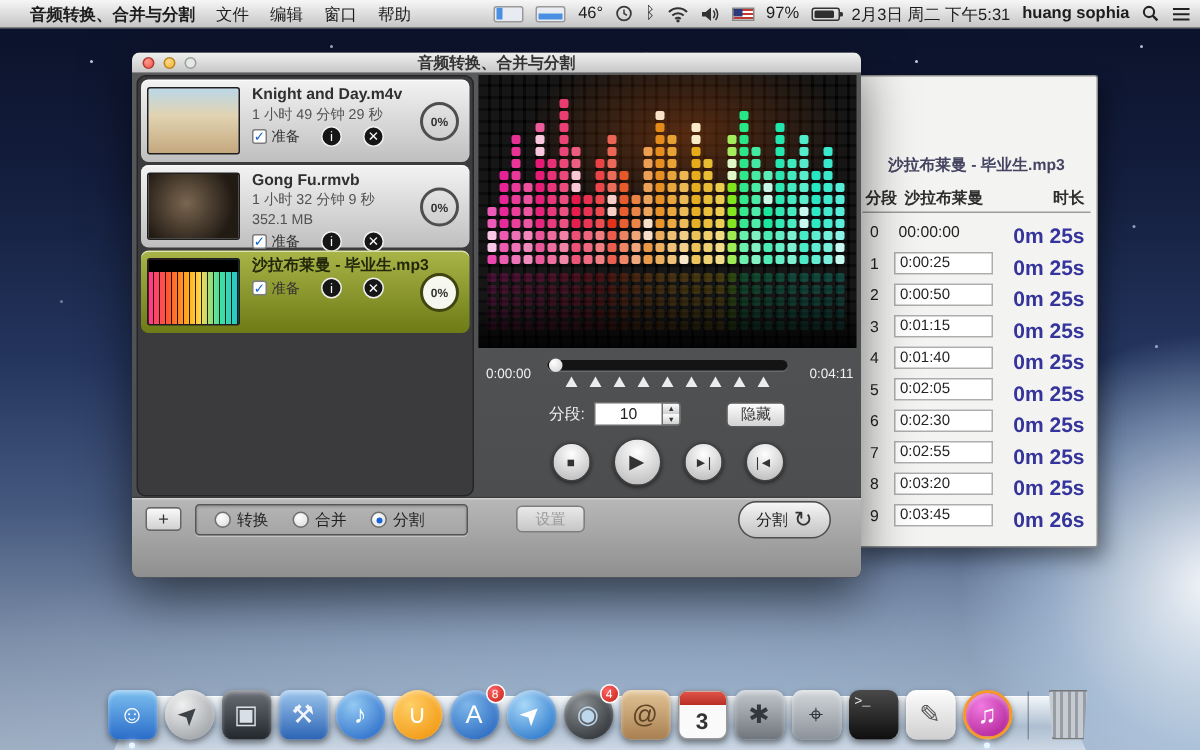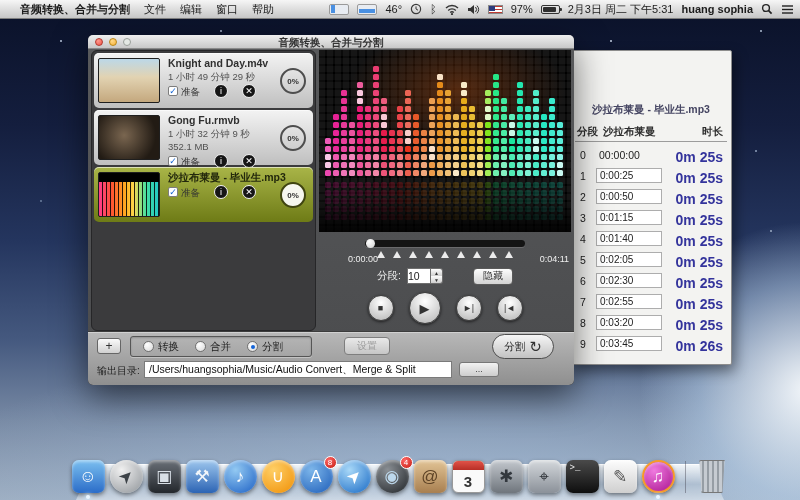--- a/index.html
+++ b/index.html
@@ -90,33 +90,33 @@
   
   .rightpane{position:absolute;left:231px;right:3px;top:1px;height:281px;}
   .viz{position:absolute;left:0;right:0;top:0;height:182px;background-color:#000;overflow:hidden;
     background-image:
       radial-gradient(ellipse 150px 85px at 55% 22%, rgba(140,62,16,.55), transparent 72%),
       repeating-linear-gradient(90deg, rgba(255,255,255,.05) 0 6px, transparent 6px 8px),
       repeating-linear-gradient(0deg, rgba(255,255,255,.04) 0 6px, transparent 6px 8px);}
   .vcell{position:absolute;width:6px;height:6px;border-radius:1.5px;}
   .vizfade{position:absolute;left:0;right:0;bottom:0;height:34px;background:linear-gradient(180deg,transparent,rgba(0,0,0,.85));}
   .timerow{position:absolute;left:0;right:0;top:187px;height:12px;}
-  .tlabel{position:absolute;font-size:9px;color:#f0f0f0;top:17px;margin-left:24px;}
+  .tlabel{position:absolute;font-size:9px;color:#f0f0f0;top:7px;}
   .tlabel.left{left:5px;}
   .tlabel.right{right:2px;}
   .track{position:absolute;left:46px;right:46px;top:3px;height:7px;background:#141414;border-radius:4px;
     box-shadow:0 1px 0 rgba(255,255,255,.15);}
   .knob{position:absolute;left:1px;top:-1px;width:9px;height:9px;border-radius:50%;background:radial-gradient(circle at 35% 30%,#fff,#cfcfcf);}
   .markers{position:absolute;left:46px;right:46px;top:201px;height:8px;}
   .mk{position:absolute;top:0;width:0;height:0;border-left:4px solid transparent;border-right:4px solid transparent;
     border-bottom:7px solid #ececec;transform:translateX(-50%);}
   .segctl{position:absolute;left:0;right:0;top:216px;height:20px;display:flex;align-items:center;justify-content:center;gap:6px;}
   .seglabel{font-size:10.5px;color:#f0f0f0;}
   .segfield{display:flex;align-items:stretch;height:16px;}
-  .segval{width:24px;background:#fff;border:1px solid #6e6e6e;font-size:10.5px;color:#222;line-height:14px;}
+  .segval{width:46px;background:#fff;border:1px solid #6e6e6e;font-size:10.5px;color:#222;text-align:center;line-height:14px;}
   .stepper{width:12px;display:flex;flex-direction:column;border:1px solid #6e6e6e;border-left:none;border-radius:0 3px 3px 0;overflow:hidden;}
   .stepper i{flex:1;background:linear-gradient(180deg,#fdfdfd,#cfcfcf);font-size:5px;color:#333;display:flex;align-items:center;justify-content:center;font-style:normal;}
   .hidebtn{margin-left:24px;width:40px;height:17px;border-radius:4px;border:1px solid #5a5a5a;
     background:linear-gradient(180deg,#fdfdfd,#d3d3d3);font-size:10px;color:#333;font-family:inherit;cursor:pointer;}
   .btnrow{position:absolute;left:0;right:0;top:242px;display:flex;align-items:center;justify-content:center;gap:15px;}
   .pbtn{border-radius:50%;border:1px solid #3f3f3f;background:radial-gradient(circle at 50% 28%,#ffffff,#c4c4c4 78%);
     box-shadow:0 1px 3px rgba(0,0,0,.6);display:flex;align-items:center;justify-content:center;
     font-size:9px;color:#333;width:26px;height:26px;cursor:pointer;font-family:inherit;}
   .pbtn.big{width:32px;height:32px;font-size:13px;}
   
@@ -852,25 +852,20 @@
           <label class="mode">
             <span class="radio on"></span>
             <span>分割</span>
           </label>
         </div>
       <button class="setbtn">设置</button>
       <button class="splitbtn">
         <span>分割</span>
         <span class="circ">↻</span>
       </button>
-      <div class="outrow">
-        <span class="outlabel">输出目录:</span>
-        <input class="outpath" value="/Users/huangsophia/Music/Audio Convert、Merge &amp; Split" style="">
-        <button class="browsebtn">...</button>
-      </div>
     </div>
 
   </div>
 </div>
 
 <div class="dock">
   <div class="shelf"></div>
   <div class="dockicons" id="dock-icons">
       <div class="dicon">
         <div class="dface square" style="background: linear-gradient(rgb(124, 192, 240), rgb(42, 108, 200));">

